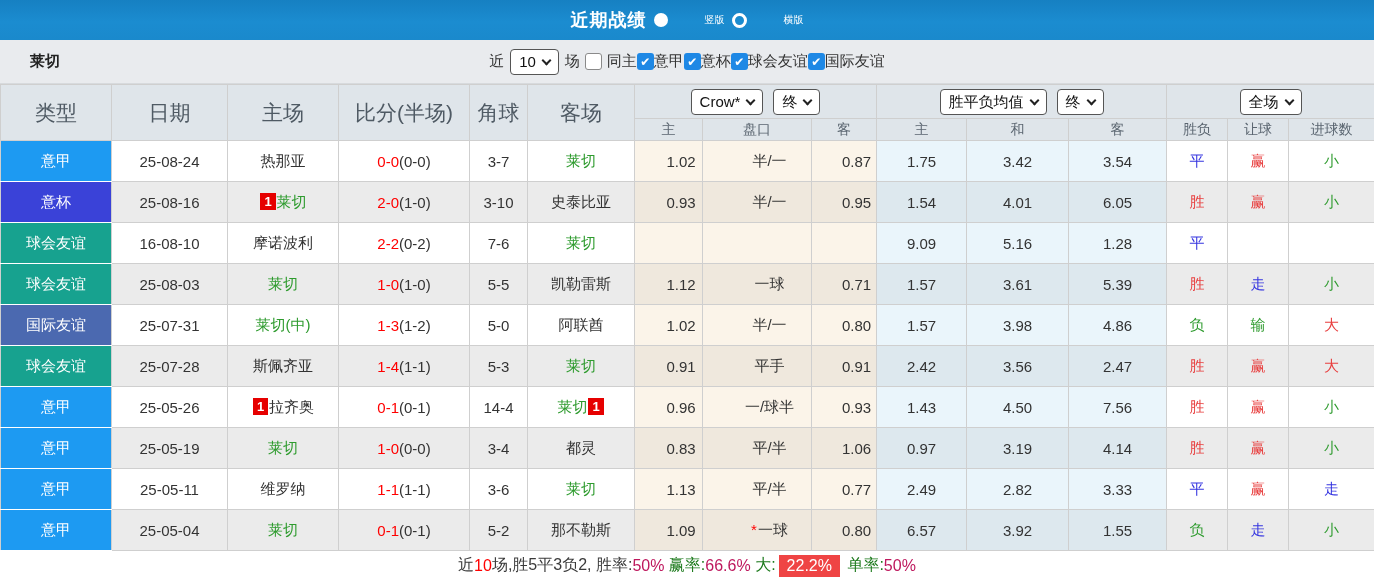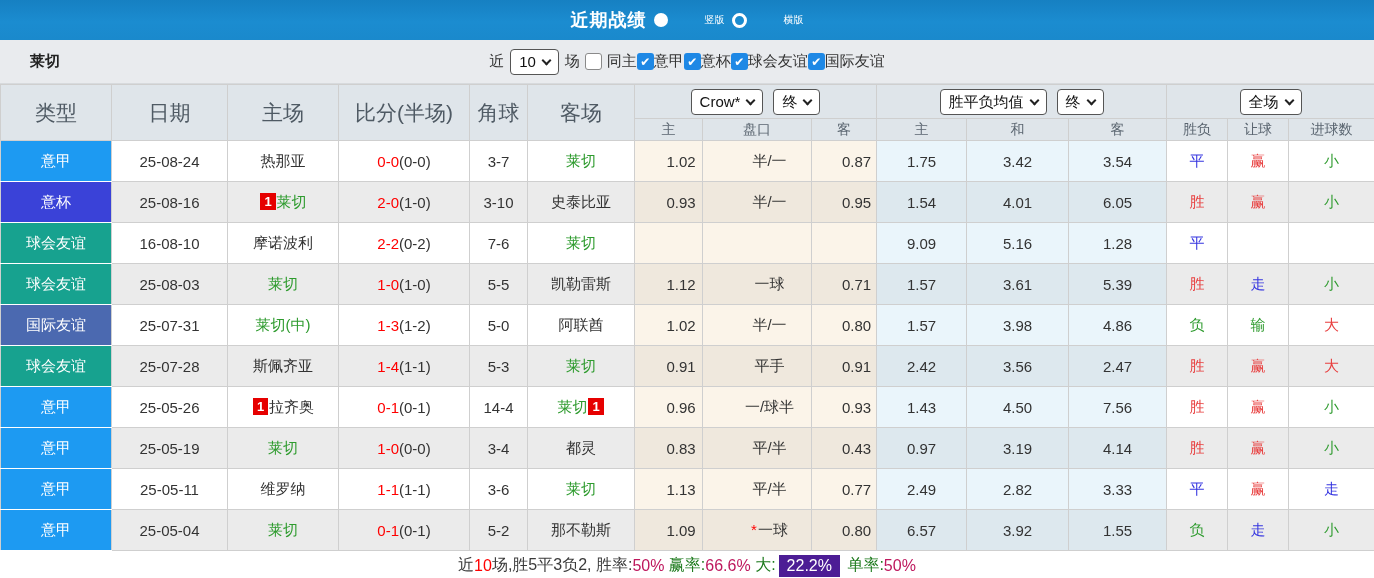--- a/index.html
+++ b/index.html
@@ -72,21 +72,21 @@
   
   .summary {
     height: 29px; display: flex; align-items: center; justify-content: center;
     font-size: 16px; background: #fff;
   }
   .summary span { white-space: pre; }
   .seg-dark { color: #3a3a3a; }
   .seg-red { color: #ff0000; }
   .seg-blue { color: #be185d; }
   .seg-greenlbl { color: #1c7a1c; }
-  .seg-greenbox { background: #4c1d95; color: #fff; padding: 2px 8px; margin: 0 3px; }
+  .seg-greenbox { background: #ef4444; color: #fff; padding: 2px 8px; margin: 0 3px; }
 </style>
 </head>
 <body>
 
 <div class="topbar">
   <span class="title">近期战绩</span>
   <span class="radio on"></span>
   <span class="radio-label">竖版</span>
   <span class="radio off"></span>
   <span class="radio-label">横版</span>
@@ -311,21 +311,21 @@
       </tr>
       <tr>
         <td class="type-cell" style="background: rgb(29, 154, 242);">意甲</td>
         <td>25-05-19</td>
         <td><span class="t-green">莱切</span></td>
         <td><span class="score-ft">1-0</span><span class="score-ht">(0-0)</span></td>
         <td>3-4</td>
         <td><span>都灵</span></td>
         <td class="bg-cream">0.83</td>
         <td class="bg-cream">平/半</td>
-        <td class="bg-cream">0.43</td>
+        <td class="bg-cream">1.06</td>
         <td class="bg-blue">0.97</td>
         <td class="bg-blue">3.19</td>
         <td class="bg-blue">4.14</td>
         <td class="r-red">胜</td>
         <td class="r-red">赢</td>
         <td class="r-green">小</td>
       </tr>
       <tr>
         <td class="type-cell" style="background: rgb(29, 154, 242);">意甲</td>
         <td>25-05-11</td>

